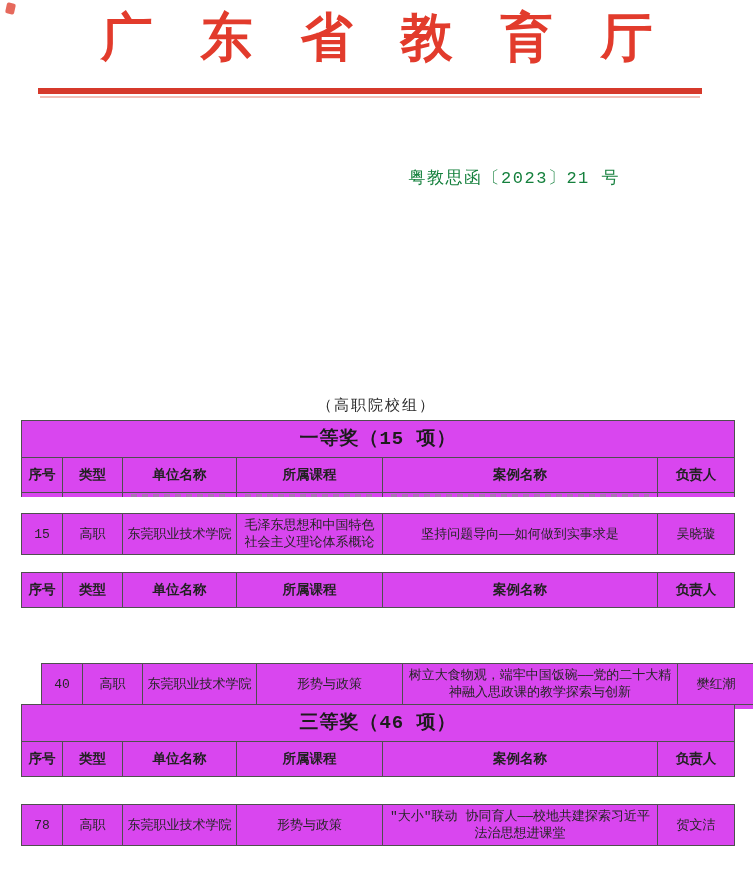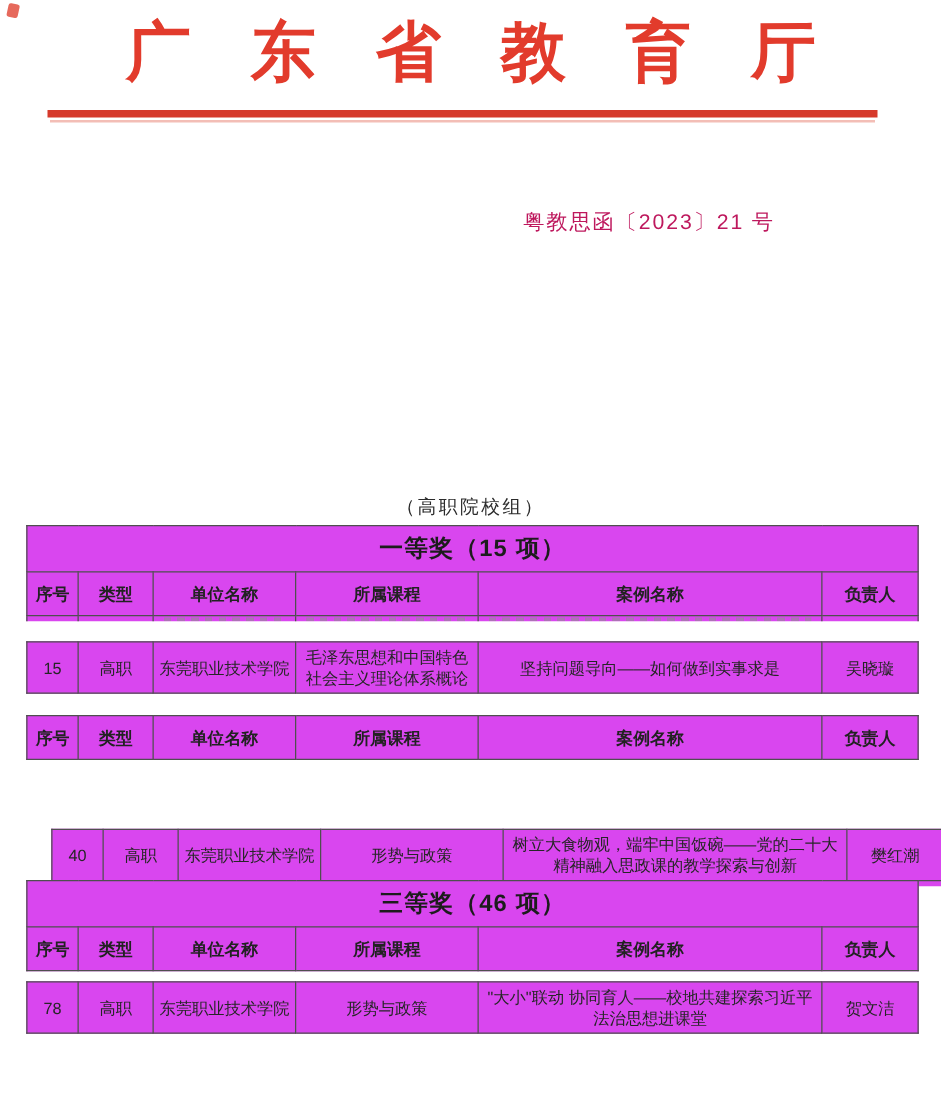--- a/index.html
+++ b/index.html
@@ -3,21 +3,21 @@
 <meta charset="utf-8">
 <style>
   html, body { margin: 0; padding: 0; background: #ffffff; }
   .page {
     position: relative;
     width: 753px;
     height: 879px;
     margin: 0 auto;
     background: #ffffff;
     overflow: hidden;
-    font-family: Liberation Sans, sans-serif;
+    font-family: Liberation Mono, monospace;
     color: #262626;
   }
 
   
   .corner-mark {
     position: absolute; left: 6px; top: 3px;
     width: 9px; height: 11px;
     background: #e04433; border-radius: 2px;
     transform: rotate(12deg); opacity: .8;
   }
@@ -37,21 +37,21 @@
     width: 664px; height: 6px;
     background: #d6392b;
   }
   .red-rule::after {
     content: ""; position: absolute; left: 2px; right: 2px; top: 8px;
     height: 2px; background: #f3beb6;
   }
 
   .doc-number {
     position: absolute; top: 166px; right: 133px;
-    font-size: 17px; letter-spacing: 1.5px; color: #be185d;
+    font-size: 17px; letter-spacing: 1.5px; color: #15803d;
   }
 
   .doc-title {
     position: absolute; top: 247px; left: 0; width: 100%;
     text-align: center;
     font-size: 27px; line-height: 47px; font-weight: 700;
     color: #161616; letter-spacing: 1px;
   }
 
   .group-label {
@@ -86,21 +86,21 @@
     height: 3px; margin: 1px 8px 0;
     background-image: repeating-linear-gradient(90deg, #8f8f8f 0 6px, rgba(0,0,0,0) 6px 11px);
     filter: blur(.5px); opacity: .6;
   }
 
   #table-first  { top: 420px; }
   #frag-first   { top: 513px; }
   #table-second { top: 572px; }
   #frag-second  { top: 663px; margin-left: 20px; }
   #table-third  { top: 704px; }
-  #frag-third   { top: 785px; }
+  #frag-third   { top: 804px; }
 </style>
 </head>
 <body>
 
 <div class="page">
 
   <div class="corner-mark"></div>
 
   <div class="letterhead">广东省教育厅</div>
 

